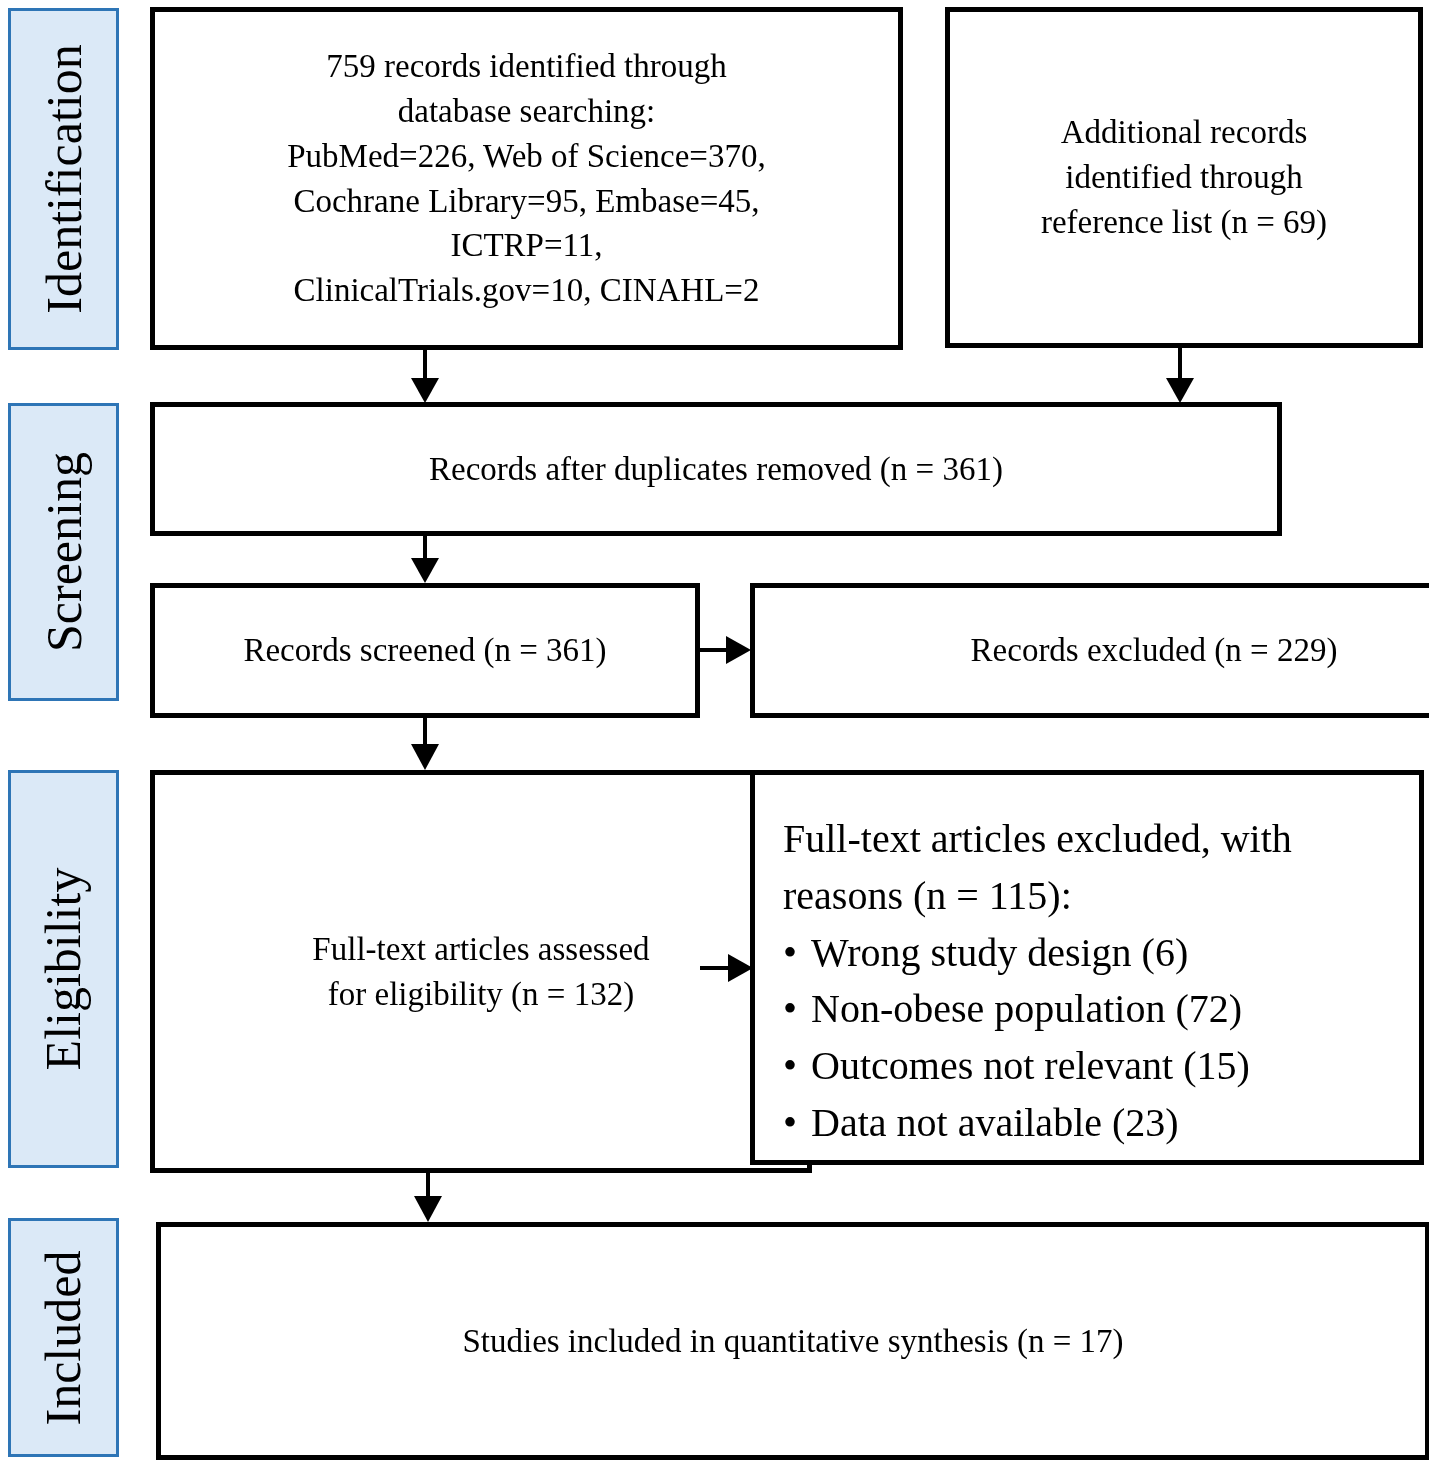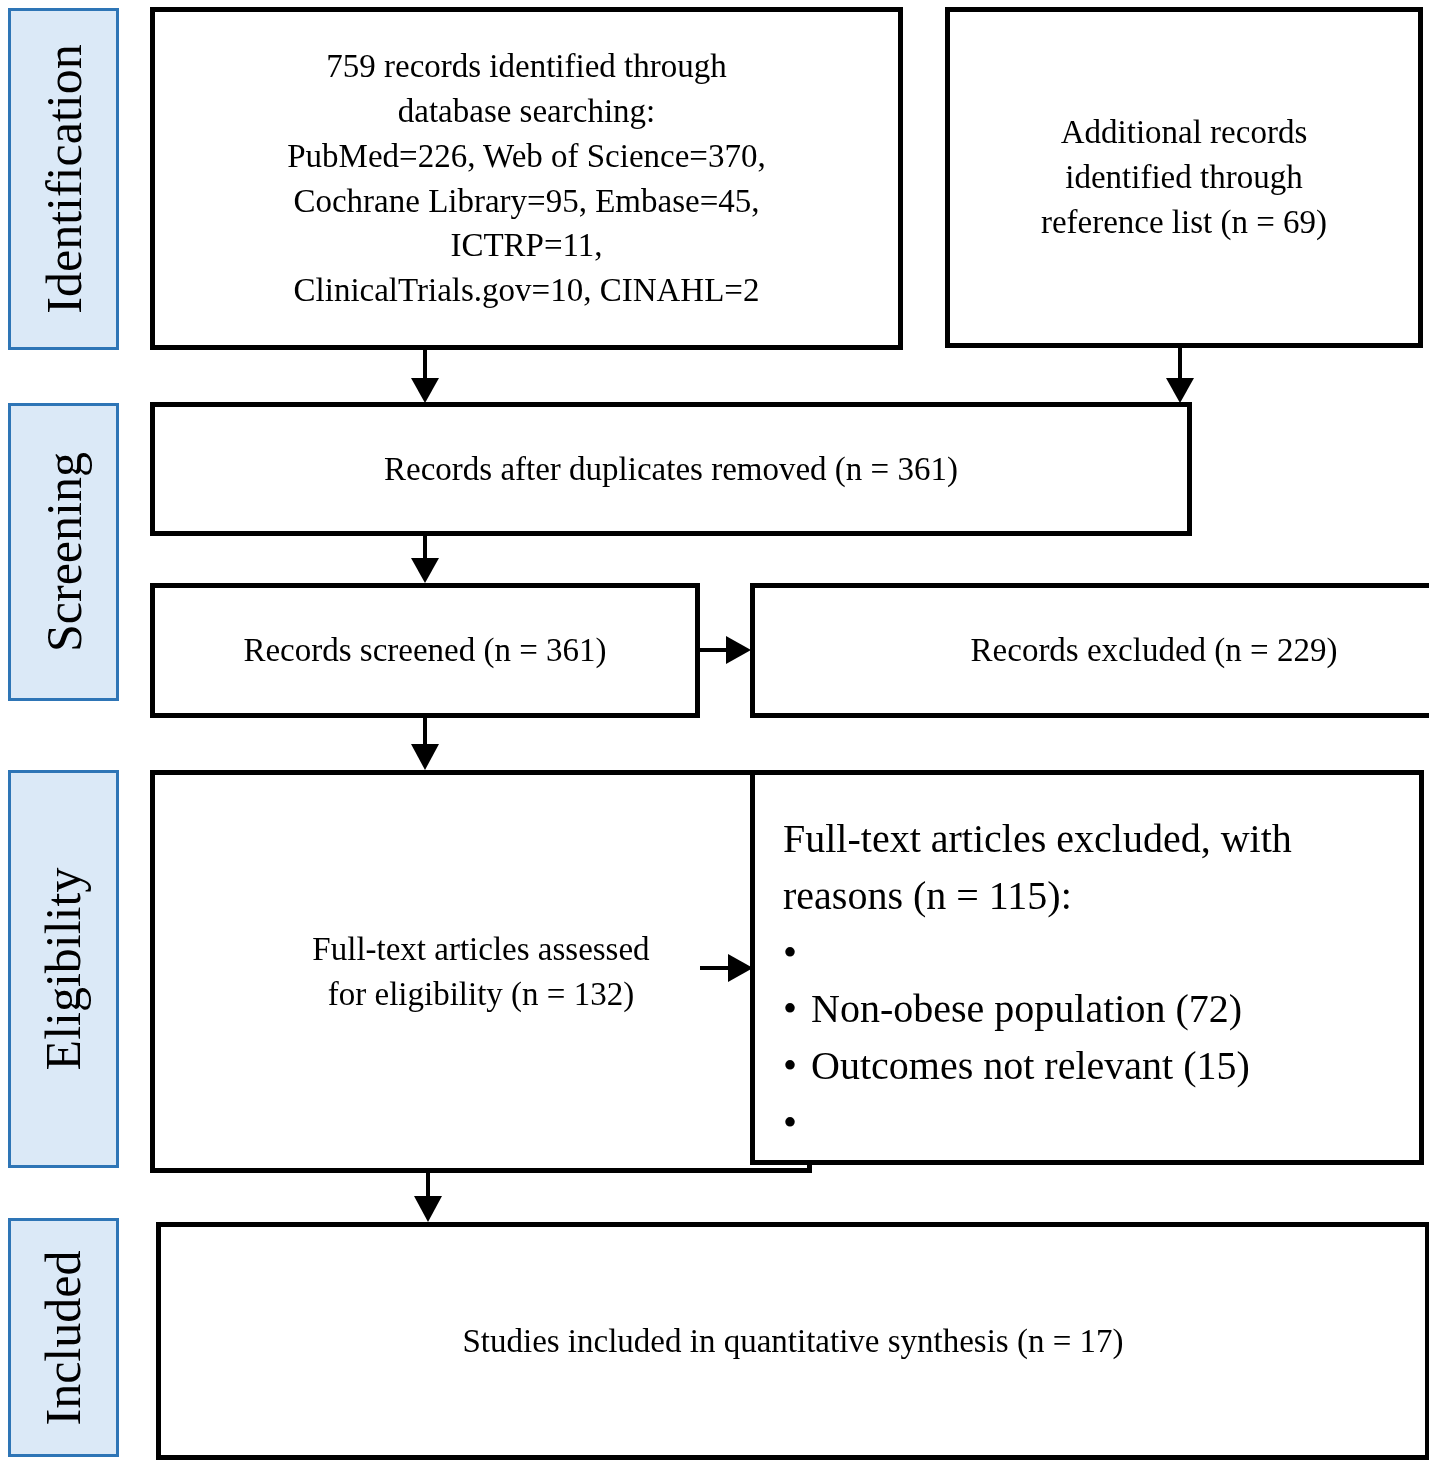--- a/index.html
+++ b/index.html
@@ -91,21 +91,21 @@
 ICTRP=11,
 ClinicalTrials.gov=10,  CINAHL=2</div>
   </div>
 
   <div class="fbox" style="left:945px; top:7px; width:478px; height:341px;">
     <div class="prewrap">Additional records
 identified through
 reference list (n = 69)</div>
   </div>
 
-  <div class="fbox" style="left:150px; top:402px; width:1042px; height:134px;">
+  <div class="fbox" style="left:150px; top:402px; width:1132px; height:134px;">
     <div>Records after duplicates removed (n = 361)</div>
   </div>
 
   <div class="fbox" style="left:150px; top:583px; width:550px; height:135px;text-align:center;">
     <div>Records screened (n = 361)</div>
   </div>
 
   <div class="fbox" style="left:750px; top:583px; width:808px; height:135px;">
     <div>Records excluded (n = 229)</div>
   </div>
@@ -114,31 +114,33 @@
     <div class="prewrap">Full-text articles assessed
 for eligibility (n = 132)</div>
   </div>
 
   <div class="fbox list" style="left:750px; top:770px; width:674px; height:395px; font-size:40px;">
     <div>
       <div class="reasons-title">Full-text articles excluded, with reasons (n = 115):</div>
       <ul class="reasons-list">
         <li>
           <span class="bullet-glyph">•</span>
+          <span>Wrong study design (6)</span>
         </li>
         <li>
           <span class="bullet-glyph">•</span>
           <span>Non-obese population (72)</span>
         </li>
         <li>
           <span class="bullet-glyph">•</span>
           <span>Outcomes not relevant (15)</span>
         </li>
         <li>
           <span class="bullet-glyph">•</span>
+          <span>Data not available (23)</span>
         </li>
       </ul>
     </div>
   </div>
 
   <div class="fbox" style="left:156px; top:1222px; width:1274px; height:238px;">
     <div>Studies included in quantitative synthesis (n = 17)</div>
   </div>
 
   <svg class="arrows" viewBox="0 0 1429 1467">

